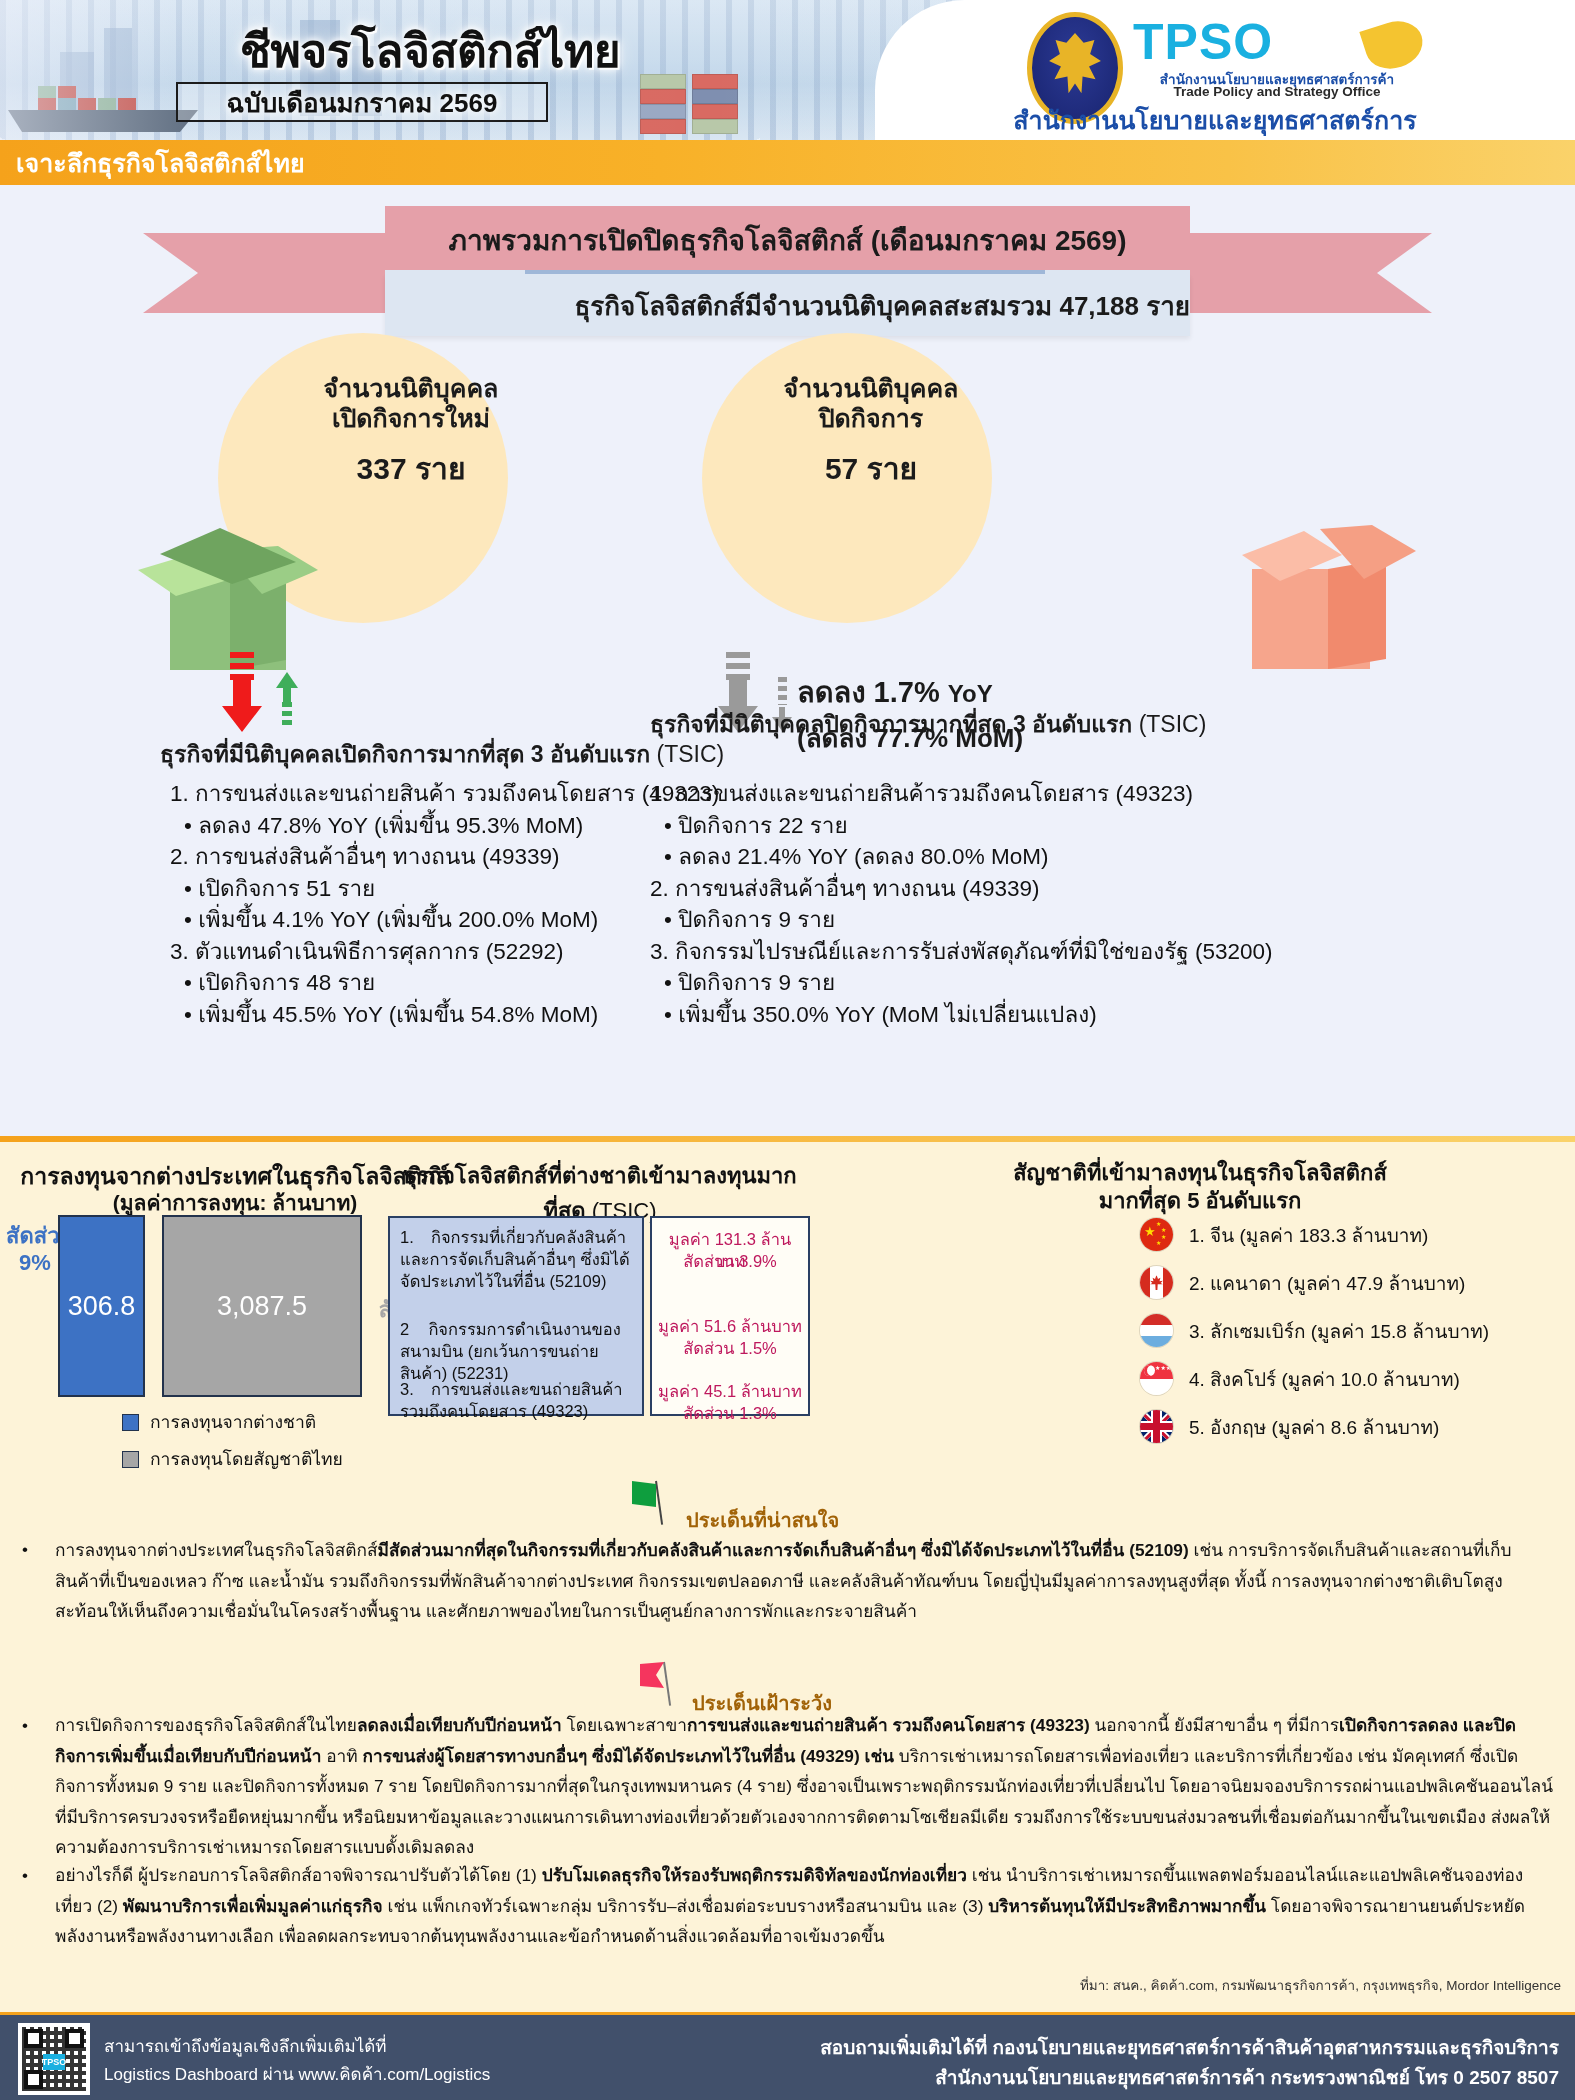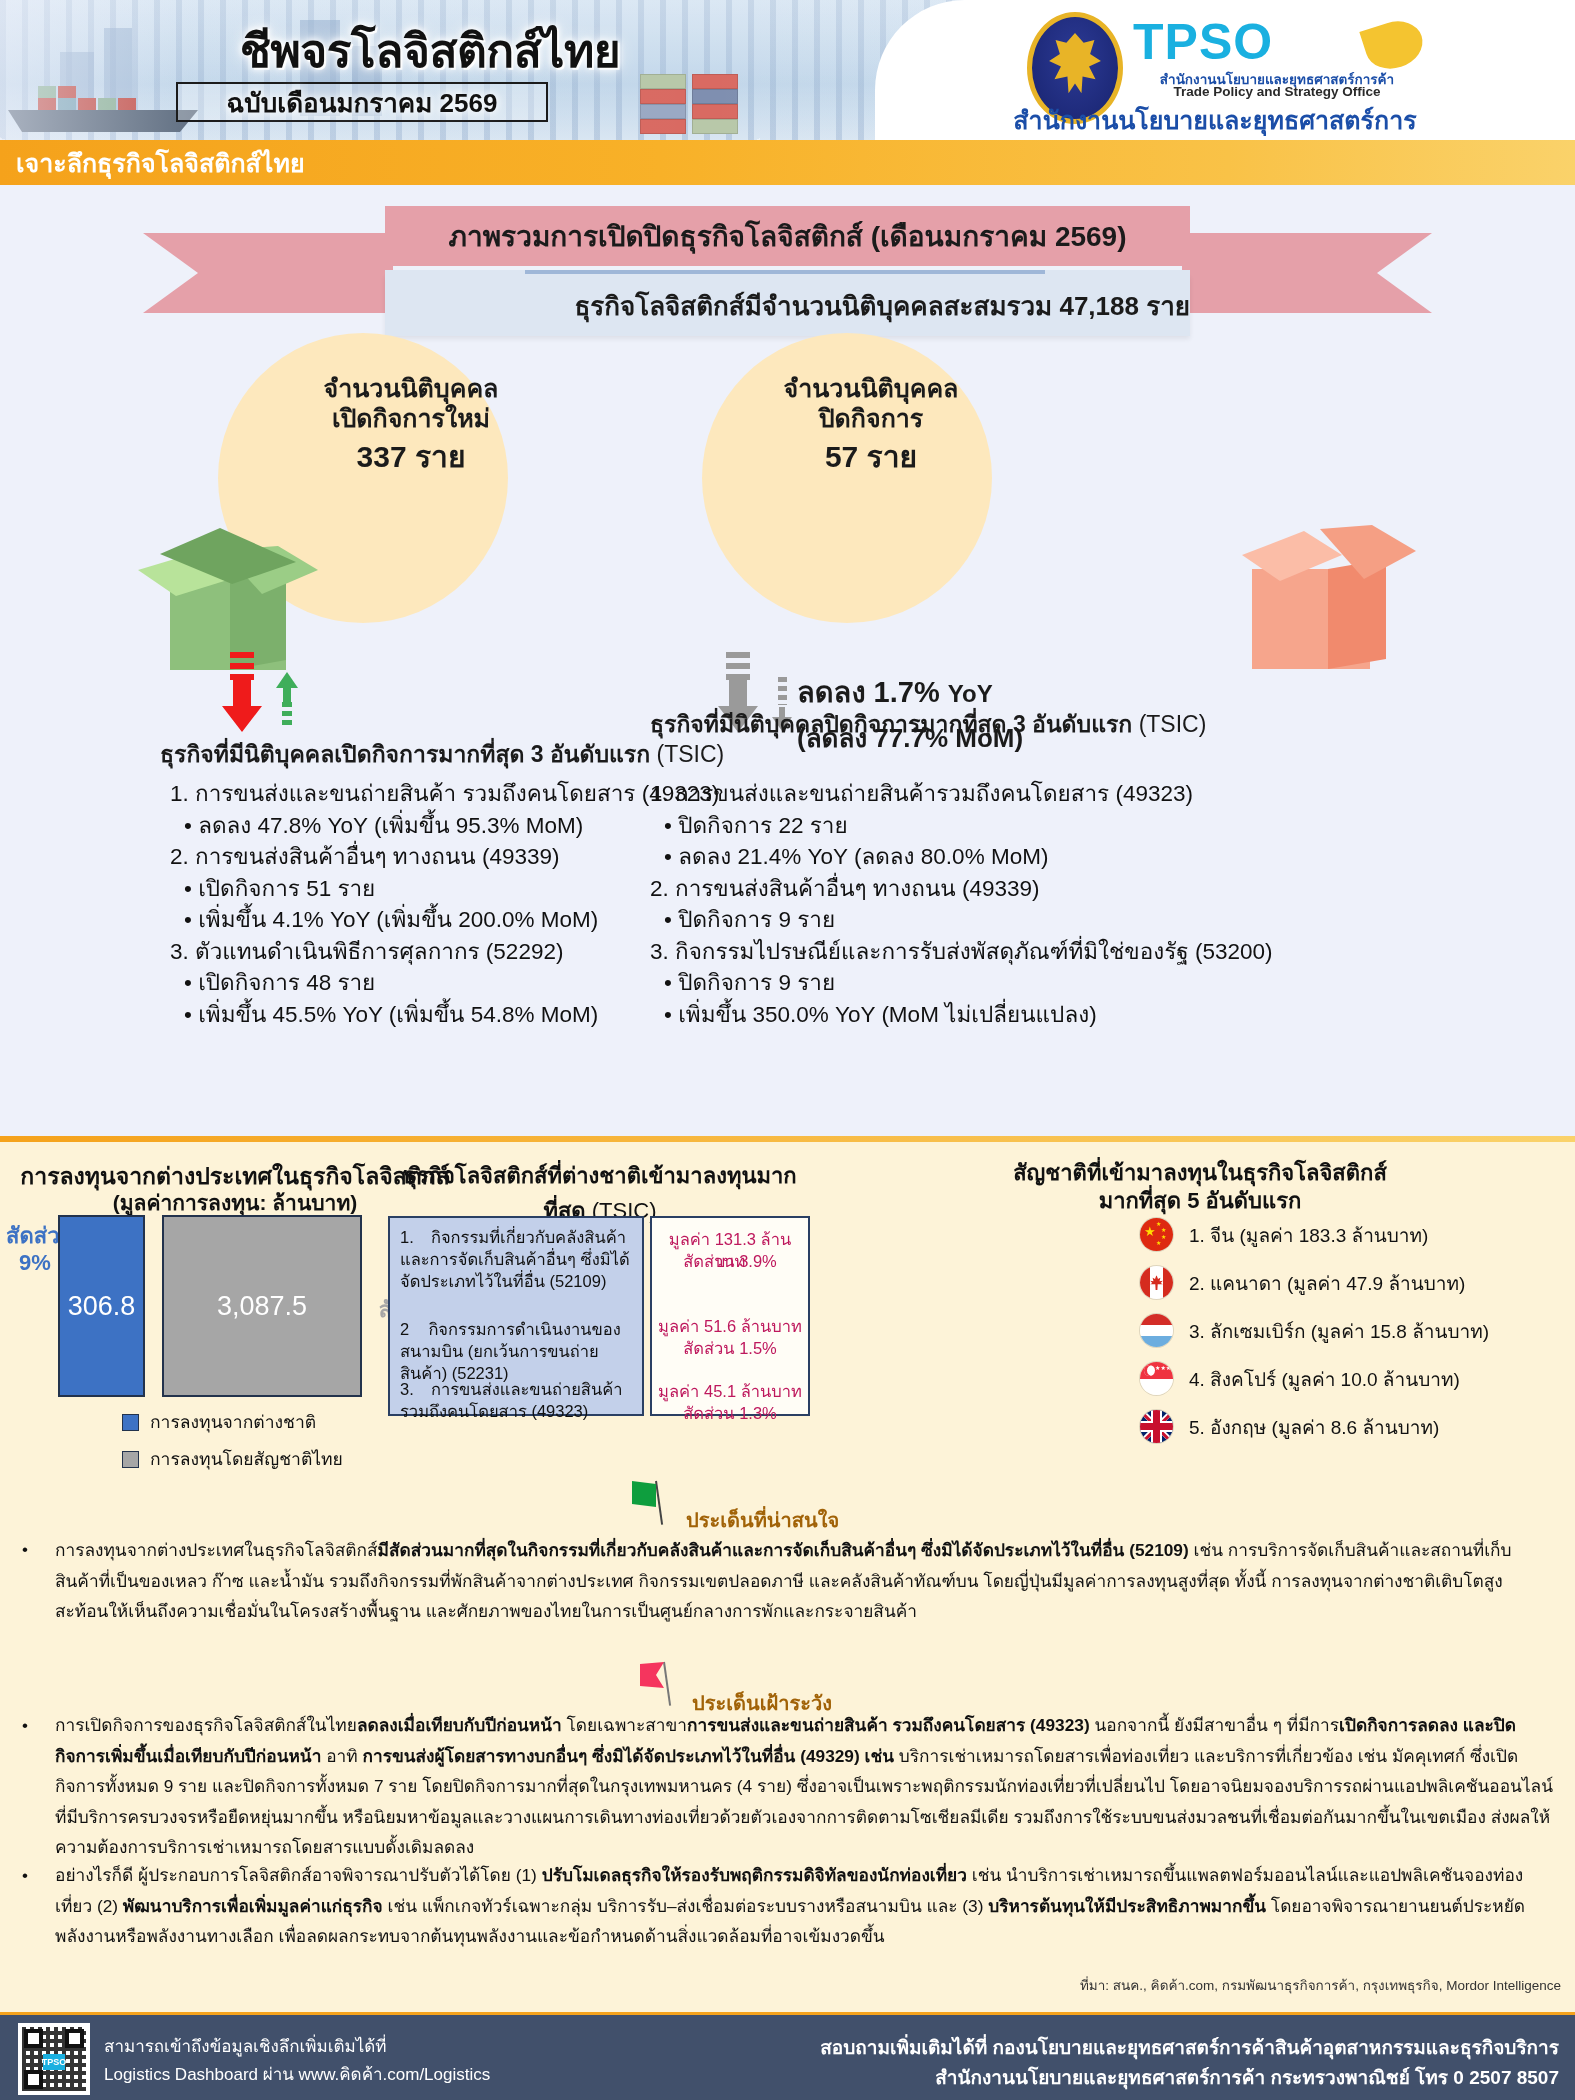--- a/index.html
+++ b/index.html
@@ -105,21 +105,21 @@
     display:flex;align-items:center;
   }
   .orange-bar span{
     margin-left:16px;font-size:25px;font-weight:bold;color:#fff;
   }
 
   
   .sec1{position:absolute;left:0;top:185px;width:1575px;height:955px;background:#eef1fa;}
 
   .ribbon{
-    position:absolute;left:385px;top:21px;width:805px;height:60px;
+    position:absolute;left:385px;top:21px;width:805px;height:68px;
     background:#e5a0a9;display:flex;align-items:center;justify-content:center;
   }
   .ribbon span{font-size:28px;font-weight:bold;color:#1b1b1b;}
   .ribbon-tail-l{
     position:absolute;left:143px;top:48px;width:250px;height:80px;background:#e5a0a9;
     clip-path:polygon(0 0,250px 0,250px 80px,0 80px,55px 40px);
   }
   .ribbon-tail-r{
     position:absolute;left:1182px;top:48px;width:250px;height:80px;background:#e5a0a9;
     clip-path:polygon(0 0,250px 0,195px 40px,250px 80px,0 80px);
@@ -158,21 +158,21 @@
   .bo-side{position:absolute;left:100px;top:56px;width:58px;height:110px;background:#f18a6d;
       clip-path:polygon(0 10px,58px 0,58px 100px,0 110px);}
   .bo-lidL{position:absolute;left:14px;top:28px;width:100px;height:50px;background:#fbbda7;
       clip-path:polygon(0 24px,62px 0,100px 24px,38px 50px);}
   .bo-lidR{position:absolute;left:92px;top:22px;width:96px;height:54px;background:#f59f84;
       clip-path:polygon(0 4px,52px 0,96px 26px,44px 54px);}
 
   
   .clab{position:absolute;text-align:center;font-weight:bold;color:#1b1b1b;}
   .clab .l1{font-size:25px;line-height:30px;}
-  .clab .l2{font-size:30px;margin-top:0;}
+  .clab .l2{font-size:30px;margin-top:12px;}
 
   
   .arrow-red{position:absolute;left:222px;top:467px;width:40px;height:80px;}
   .arrow-red .dash{position:absolute;left:8px;top:0;width:24px;height:30px;
       background:repeating-linear-gradient(180deg,#ef1b1b 0 6px,transparent 6px 11px);}
   .arrow-red .head{position:absolute;left:0;top:28px;width:40px;height:52px;background:#ef1b1b;
       clip-path:polygon(11px 0,29px 0,29px 26px,40px 26px,20px 52px,0 26px,11px 26px);}
   .arrow-green{position:absolute;left:276px;top:487px;width:22px;height:56px;}
   .arrow-green .dash{position:absolute;left:6px;bottom:0;width:10px;height:26px;
       background:repeating-linear-gradient(180deg,#3fae5a 0 5px,transparent 5px 9px);}

